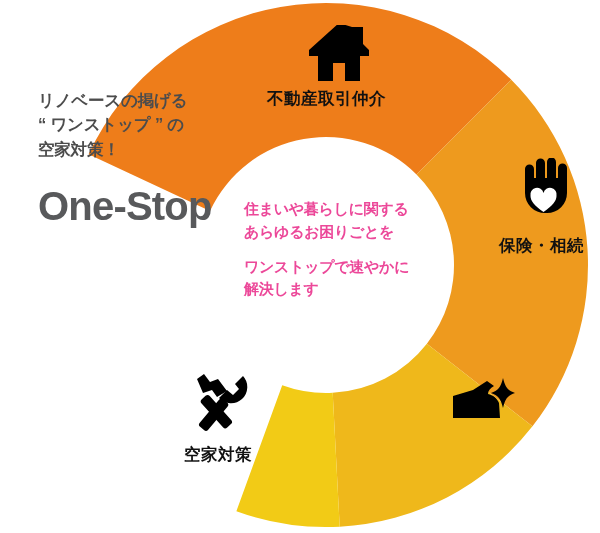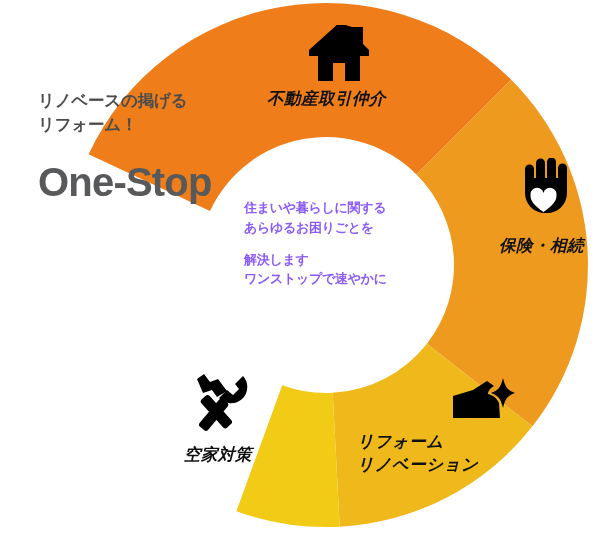--- a/index.html
+++ b/index.html
@@ -65,39 +65,38 @@
   #brand-title .bt-line { display: block; }
 
   
   #center-block {
     position: absolute;
     left: 228px;
     top: 198px;
     width: 225px;
   }
   .center-line {
-    font-size: 13px;
+    font-size: 15px;
     font-weight: bold;
-    color: #8b5cf6;
+    color: #ec4899;
     line-height: 1.52;
     letter-spacing: -0.3px;
     white-space: nowrap;
   }
   .center-gap { height: 12px; }
 
   
   .seg-label {
     position: absolute;
     color: #111111;
     font-size: 16.5px;
     font-weight: bold;
     letter-spacing: 0.5px;
     line-height: 1.38;
     white-space: nowrap;
-    font-style: italic;
   }
   .seg-icon {
     position: absolute;
   }
   #label-realestate { left: 251px; top: 87px; }
   #icon-realestate  { left: 292px; top: 25px; }
 
   #label-insurance  { left: 483px; top: 234px; text-align: center; }
   #icon-insurance   { left: 500px; top: 158px; }
 
@@ -120,32 +119,33 @@
 
     <path fill="#efb81b" d="M 516.46 426.30 A 262 262 0 0 1 323.71 526.64 L 316.70 392.82 A 128 128 0 0 0 410.87 343.80 Z"></path>
 
     <path fill="#f2cb16" d="M 323.71 526.64 A 262 262 0 0 1 220.39 511.20 L 266.22 385.28 A 128 128 0 0 0 316.70 392.82 Z"></path>
   </svg>
 
   <div class="overlay">
 
     <div id="left-block">
       <div class="lead-line">リノベースの掲げる</div>
-      <div class="lead-line">リフォーム！</div>
+      <div class="lead-line">“ ワンストップ ” の</div>
+      <div class="lead-line">空家対策！</div>
       <div id="brand-title">
         <span class="bt-line">One-Stop</span>
       </div>
     </div>
 
     <div id="center-block">
       <div class="center-line">住まいや暮らしに関する</div>
       <div class="center-line">あらゆるお困りごとを</div>
       <div class="center-gap"></div>
+      <div class="center-line">ワンストップで速やかに</div>
       <div class="center-line">解決します</div>
-      <div class="center-line">ワンストップで速やかに</div>
     </div>
 
     <div class="seg-icon" id="icon-realestate">
       <svg width="62" height="58" viewBox="0 0 62 58">
         <path fill="#000000" d="M44 2 h11 v17 l6 6 v6 h-9 v25 h-15 v-18 h-12 v18 h-15 v-25 h-9 v-6 l30 -27 z"></path>
       </svg>
     </div>
     <div class="seg-label" id="label-realestate" style="color: rgb(17, 17, 17);">
       <span>不動産取引仲介</span>
     </div>
@@ -159,24 +159,20 @@
     <div class="seg-label" id="label-insurance" style="color: rgb(17, 17, 17);">
       <span>保険・相続</span>
     </div>
 
     <div class="seg-icon" id="icon-reform">
       <svg width="62" height="52" viewBox="0 0 62 52">
         <path fill="#000000" d="M20 12 l14 -9 l7 5 c-4 2 -6 5 -6 8 c5 1 9 4 11 9 l1 15 h-47 v-22 z"></path>
         <path fill="#000000" d="M50 0 c2.5 10 5 12.5 12 15 c-7 2.5 -9.5 5 -12 15 c-2.5 -10 -5 -12.5 -12 -15 c7 -2.5 9.5 -5 12 -15 z"></path>
       </svg>
     </div>
-    <div class="seg-label" id="label-reform" style="color: rgb(17, 17, 17);">
-      <div>リフォーム</div>
-      <div>リノベーション</div>
-    </div>
 
     <div class="seg-icon" id="icon-vacant">
       <svg width="62" height="58" viewBox="0 0 62 58">
         <g fill="#000000">
 
           <path d="M9 6 l7 -5 l6 8 l8 -3 l9 12 l-10 6 l-5 -7 l-9 3 z"></path>
           <rect x="23" y="20" width="11" height="38" rx="3" transform="rotate(-42 28 39)"></rect>
 
           <path d="M55 3 l-8 8 l4 5 l-6 6 l-6 -5 l-8 8 a15 15 0 0 0 24 -22 z"></path>
           <rect x="20" y="24" width="11" height="36" rx="3" transform="rotate(40 26 42)"></rect>

